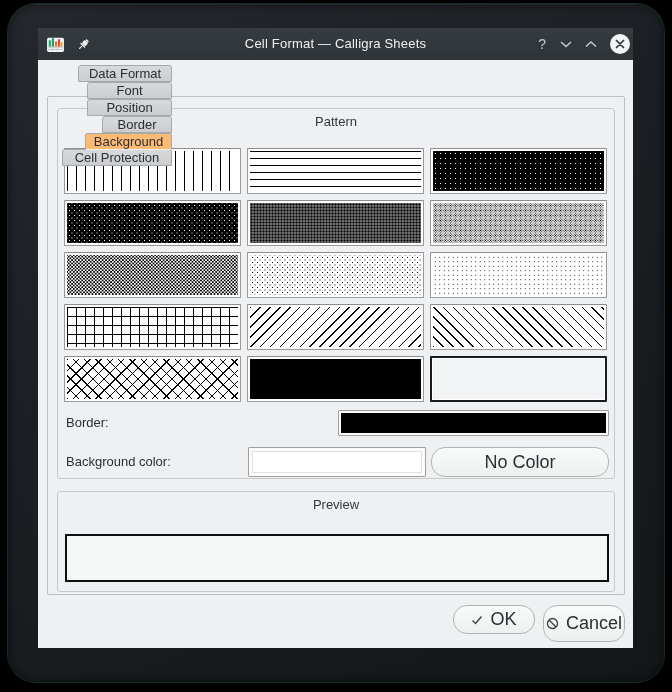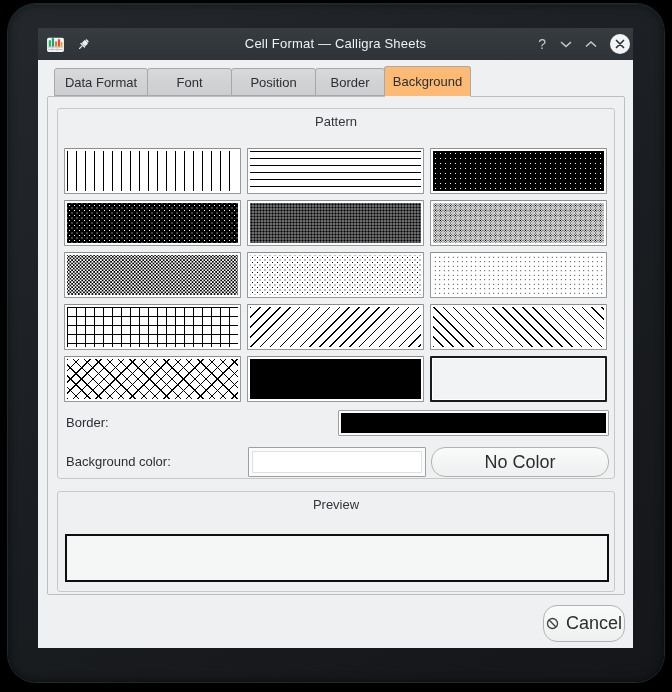--- a/index.html
+++ b/index.html
@@ -30,21 +30,21 @@
   .tb-right{position:absolute;right:3px;top:0;height:32px;display:flex;align-items:center;gap:13px;z-index:2;}
   .tb-help{font-size:14px;color:#c6cacd;line-height:32px;padding:0 1px;cursor:default;}
   .tb-btn{display:flex;align-items:center;justify-content:center;}
   .close-circle{
     width:20px;height:20px;border-radius:50%;background:#f2f3f4;
     display:flex;align-items:center;justify-content:center;
   }
   
   .dialog-body{position:relative;width:595px;height:588px;background:#eff0f1;}
   
-  .tabbar{position:absolute;left:16px;top:5px;height:31px;display:flex;align-items:flex-end;z-index:3;}
+  .tabbar{position:absolute;left:25px;top:5px;height:31px;display:flex;align-items:flex-end;z-index:3;flex-direction:column;}
   .tab{
     box-sizing:border-box;height:28px;display:flex;align-items:center;justify-content:center;
     font-size:13px;color:#2b2f33;background:linear-gradient(#d8d9da,#cbcdce);
     border:1px solid #a6a9ab;border-radius:3px 3px 0 0;
   }
   .tab + .tab{margin-left:-1px;}
   .tab:nth-child(1){width:94px}.tab:nth-child(2){width:85px}.tab:nth-child(3){width:85px}
   .tab:nth-child(4){width:70px}.tab:nth-child(5){width:87px}.tab:nth-child(6){width:110px}
   .tab.active{
     height:31px;margin-bottom:-1px;background:#fdba74;border-bottom:1px solid #eff0f1;z-index:4;
@@ -185,20 +185,21 @@
     </div>
 
     <div class="dialog-body">
 
       <div class="tabbar">
           <div class="tab">Data Format</div>
           <div class="tab">Font</div>
           <div class="tab">Position</div>
           <div class="tab">Border</div>
           <div class="tab active">Background</div>
+          <div class="tab">Cell Protection</div>
         </div>
       <div class="tabframe"></div>
 
       <div class="groupbox gb-pattern">
         <div class="gb-title">Pattern</div>
         <div class="pattern-grid">
             <div class="swatch">
               <div class="pat p-vlines"></div>
             </div>
             <div class="swatch">
@@ -257,20 +258,28 @@
         <div class="push-btn btn-no-color">
           <span>No Color</span>
         </div>
       </div>
 
       <div class="groupbox gb-preview">
         <div class="gb-title">Preview</div>
         <div class="preview-rect"></div>
       </div>
 
+      <div class="push-btn btn-ok">
+        <span class="btn-icon">
+          <svg width="12" height="10" viewBox="0 0 12 10">
+            <polyline points="1.5,5.5 4.5,8.5 10.5,1.5" fill="none" stroke="#3c4145" stroke-width="1.4"></polyline>
+          </svg>
+        </span>
+        <span>OK</span>
+      </div>
       <div class="push-btn btn-cancel">
         <span class="btn-icon">
           <svg width="13" height="13" viewBox="0 0 14 14">
             <circle cx="7" cy="7" r="5.4" fill="none" stroke="#3c4145" stroke-width="1.4"></circle>
             <line x1="3.3" y1="3.3" x2="10.7" y2="10.7" stroke="#3c4145" stroke-width="1.4"></line>
           </svg>
         </span>
         <span>Cancel</span>
       </div>
 

